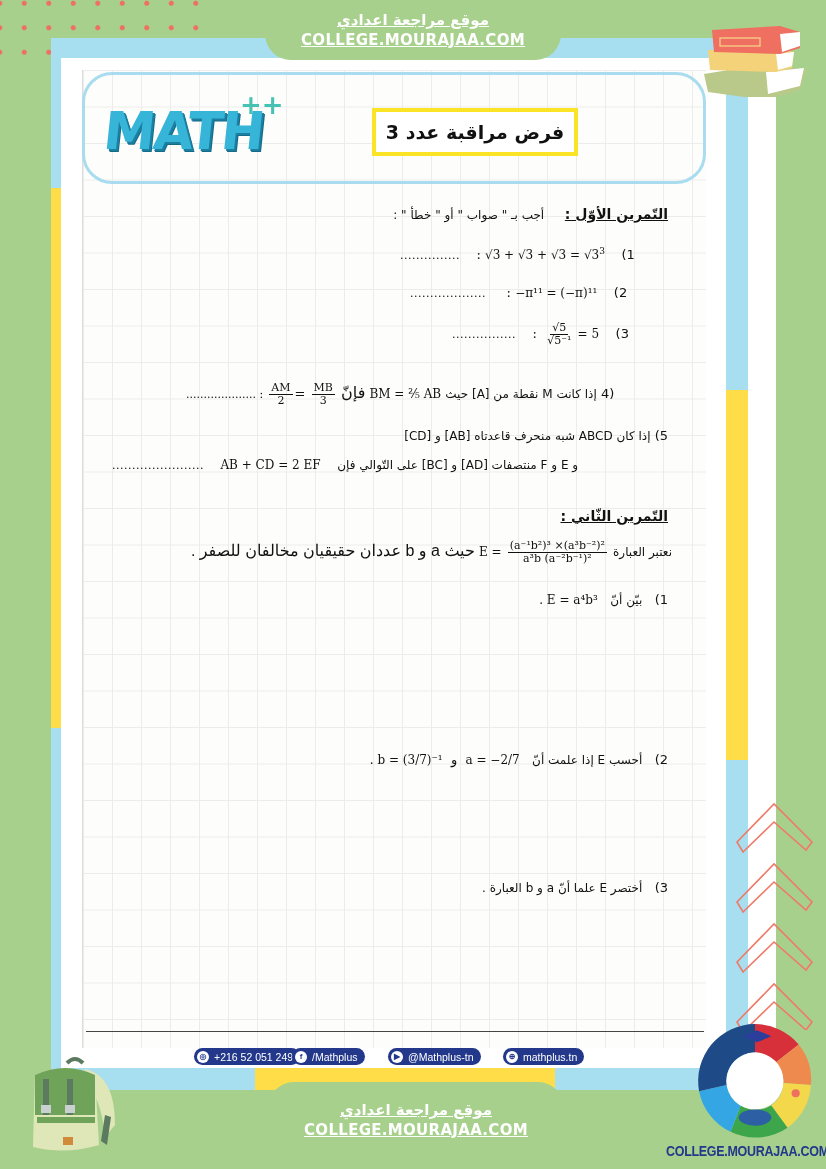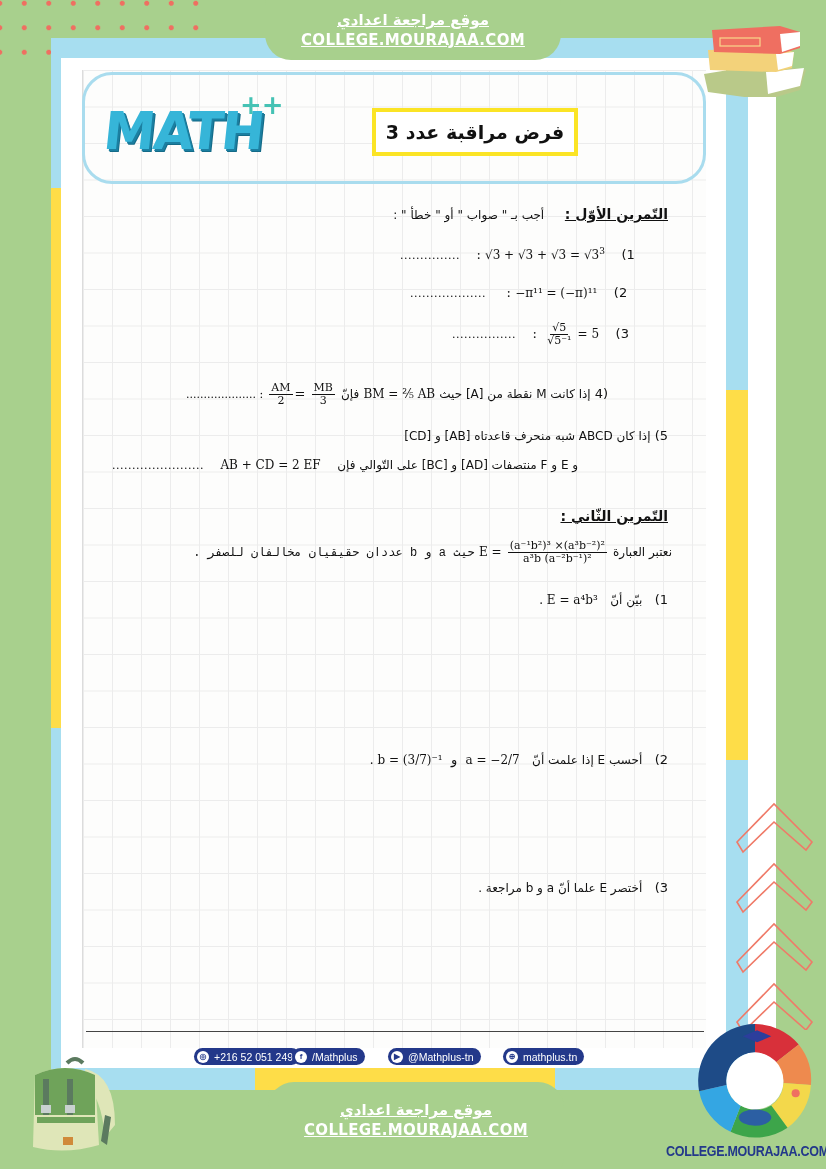--- a/index.html
+++ b/index.html
@@ -144,21 +144,21 @@
 <div class="ex" style="left:186px; top:382px;">
   <span class="dots-line">.................... :</span>
   <span class="frac it">
     <span class="num">AM</span>
     <span>2</span>
   </span>=
   <span class="frac">
     <span class="num">MB</span>
     <span>3</span>
   </span>
-  <span style="font-family:'DejaVu Sans',sans-serif;font-size:12px;">فإنّ</span>
+  <span style="font-family:'DejaVu Sans',sans-serif;font-size:16px;">فإنّ</span>
   <span class="math it">BM = ⅖ AB</span>
   <span dir="rtl" style="font-family:'DejaVu Sans',sans-serif;font-size:12px;">إذا كانت M نقطة من [A] حيث</span>
   <span style="font-family:'DejaVu Sans',sans-serif;">4)</span>
 </div>
 
 <div class="ex rtl" style="right:158px; top:428px;">
   <span style="font-family:'DejaVu Sans',sans-serif;">5)</span>
   <span style="font-family:'DejaVu Sans',sans-serif;font-size:12px;">إذا كان ABCD شبه منحرف قاعدتاه [AB] و [CD]</span>
 </div>
 <div class="ex" style="left:112px; top:457px;">
@@ -175,21 +175,21 @@
 
 <div class="ex rtl" style="right:154px; top:540px;">
   <span style="font-family:'DejaVu Sans',sans-serif;font-size:12px;">نعتبر العبارة</span>
   <span dir="ltr" style="display:inline-block;">
     <span class="math it">E =</span>
     <span class="frac it" style="font-size:11px;">
       <span class="num">(a⁻¹b²)³ ×(a³b⁻²)²</span>
       <span>a³b (a⁻²b⁻¹)²</span>
     </span>
   </span>
-  <span style="font-family:Liberation Mono, monospace;font-size:12px;margin-top:36px;">حيث a و b عددان حقيقيان مخالفان للصفر .</span>
+  <span style="font-family:Liberation Sans, sans-serif;font-size:16px;margin-top:36px;">حيث a و b عددان حقيقيان مخالفان للصفر .</span>
 </div>
 
 <div class="ex rtl" style="right:158px; top:592px;">
   <span style="font-family:'DejaVu Sans',sans-serif;">1)</span>
   &nbsp;
   <span style="font-family:'DejaVu Sans',sans-serif;font-size:12px;">بيّن أنّ</span>
   &nbsp;
   <span dir="ltr" class="math it">. E = a⁴b³</span>
 </div>
 
@@ -199,21 +199,21 @@
   <span style="font-family:'DejaVu Sans',sans-serif;font-size:12px;margin-top:23px;">أحسب E إذا علمت أنّ</span>
   &nbsp;
   <span dir="ltr" class="math it">a = −2/7</span>
   &nbsp;<span>و</span>&nbsp;
   <span dir="ltr" class="math it">. b = (3/7)⁻¹</span>
 </div>
 
 <div class="ex rtl" style="right:158px; top:880px;">
   <span style="font-family:'DejaVu Sans',sans-serif;">3)</span>
   &nbsp;
-  <span style="font-family:'DejaVu Sans',sans-serif;font-size:12px;">أختصر E علما أنّ a و b مراجعة .</span>
+  <span style="font-family:'DejaVu Sans',sans-serif;font-size:12px;">أختصر E علما أنّ a و b العبارة .</span>
 </div>
 
 <div class="hr"></div>
 
 <div class="social" style="left:194px;">
   <span class="ic">◎</span>
   <span>+216 52 051 249</span>
 </div>
 <div class="social" style="left:292px;">
   <span class="ic">f</span>

